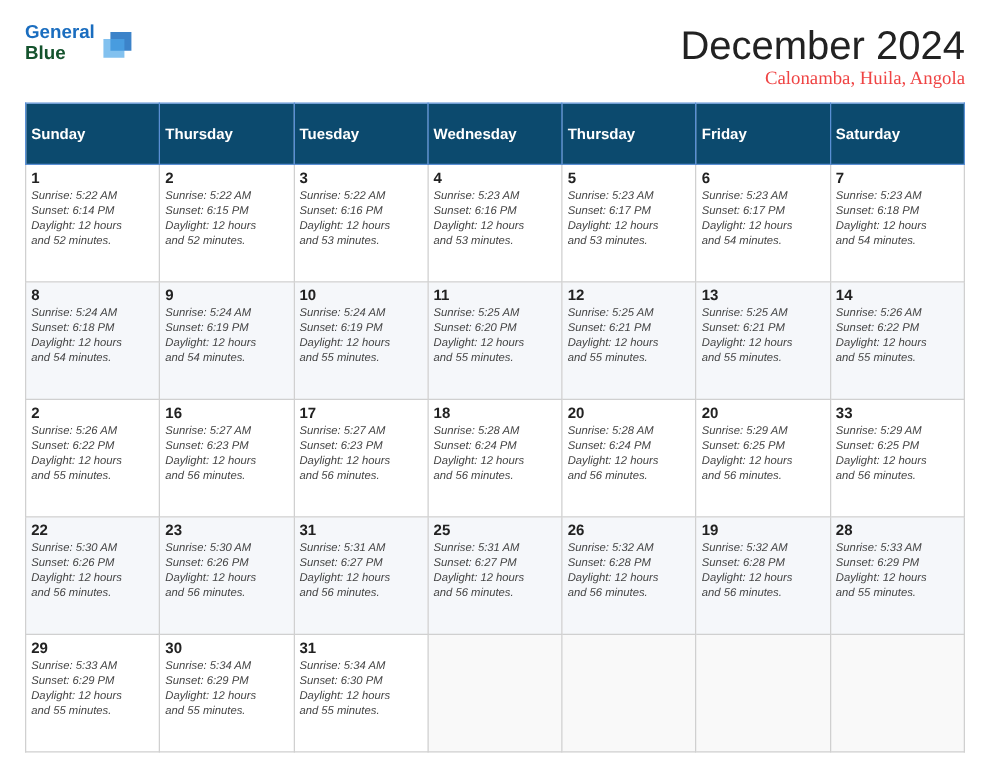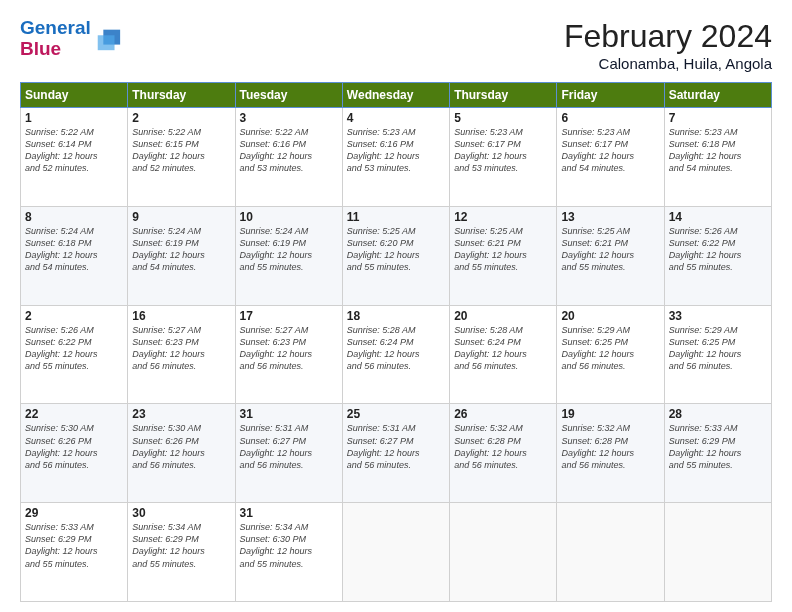--- a/index.html
+++ b/index.html
@@ -22,21 +22,21 @@
       justify-content: space-between;
       align-items: flex-start;
       margin-bottom: 10px;
     }
     .logo {
       display: flex;
       align-items: center;
       gap: 0px;
     }
     .logo-text {
-      font-size: 19px;
+      font-size: 15px;
       font-weight: bold;
       color: #333;
       line-height: 1.1;
     }
     .logo-text span {
       color: #1a6dbf;
     }
     .logo-icon {
       width: 28px;
       height: 28px;
@@ -46,33 +46,34 @@
       text-align: right;
     }
     .title-section h1 {
       font-size: 32px;
       font-weight: normal;
       color: #222;
     }
     .title-section h2 {
       font-size: 15px;
       font-weight: normal;
-      color: #0f172a;
+      color: #ef4444;
+      font-family: Liberation Serif, serif;
     }
     .calendar {
       width: 100%;
       border-collapse: collapse;
       flex: 1;
     }
     .calendar thead tr th {
-      background: #4d7c0f;
+      background: #0c4a6e;
       color: white;
       font-size: 12px;
       font-weight: bold;
-      padding: 5px 4px;
+      padding: 17px 4px;
       text-align: left;
       border: 1px solid #5a8fd4;
     }
     .calendar tbody tr td {
       border: 1px solid #d0d0d0;
       vertical-align: top;
       padding: 3px 4px;
       font-size: 9.5px;
       color: #333;
       width: 14.28%;
@@ -100,30 +101,30 @@
   </style>
 </head>
 <body>
 
 <div class="page">
   <div class="header">
     <div class="logo">
       <div>
         <div class="logo-text">
           <span>General</span><br>
-          <span style="color:#be185d;">Blue</span>
+          <span style="color:#14532d;">Blue</span>
         </div>
       </div>
       <svg class="logo-icon" viewBox="0 0 30 28" xmlns="http://www.w3.org/2000/svg">
         <polygon points="10,4 28,4 28,20 10,20" fill="#1a6dbf" opacity="0.85"></polygon>
         <polygon points="4,10 22,10 22,26 4,26" fill="#4da6e8" opacity="0.7"></polygon>
       </svg>
     </div>
     <div class="title-section">
-      <h1>February 2024</h1>
+      <h1>December 2024</h1>
       <h2>Calonamba, Huila, Angola</h2>
     </div>
   </div>
 
   <table class="calendar">
     <thead>
       <tr>
         <th>Sunday</th>
         <th>Thursday</th>
         <th>Tuesday</th>

